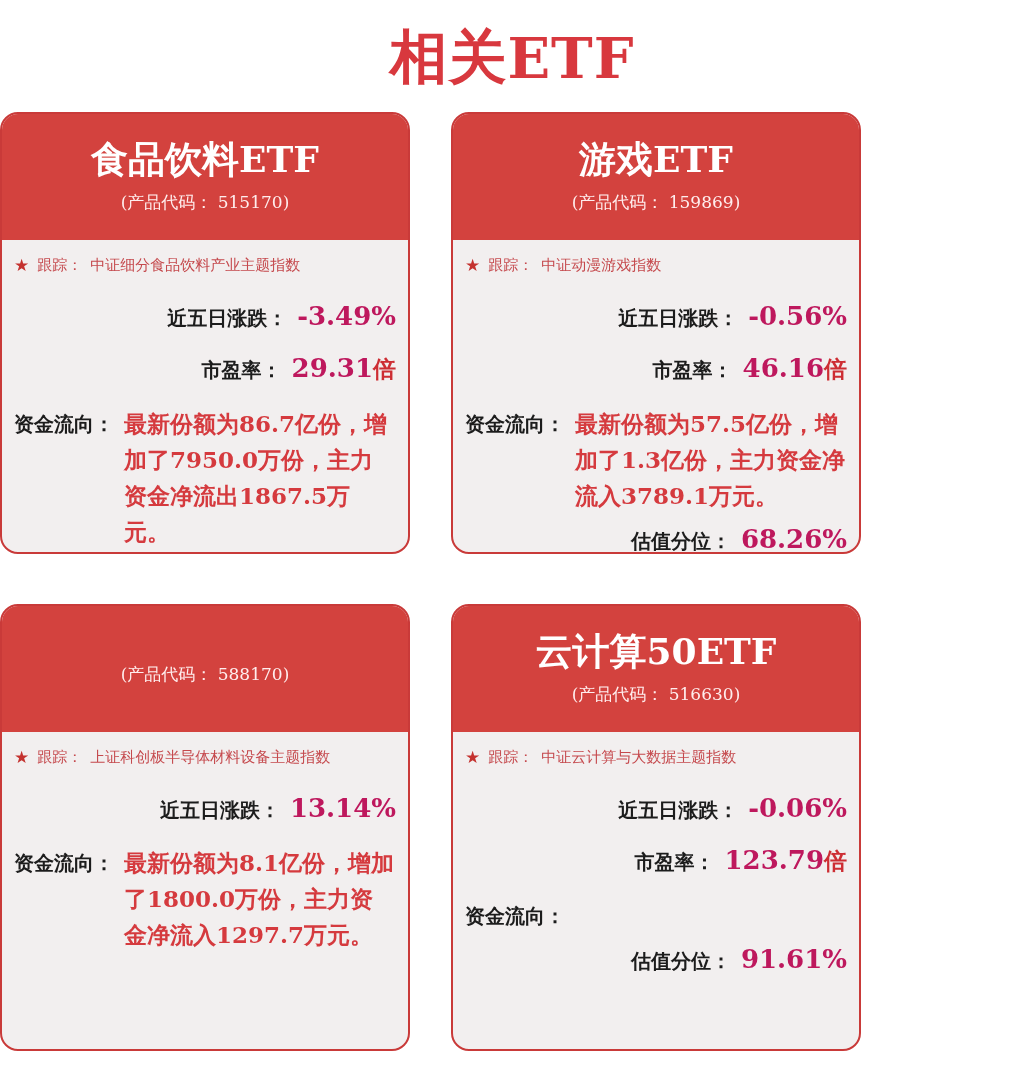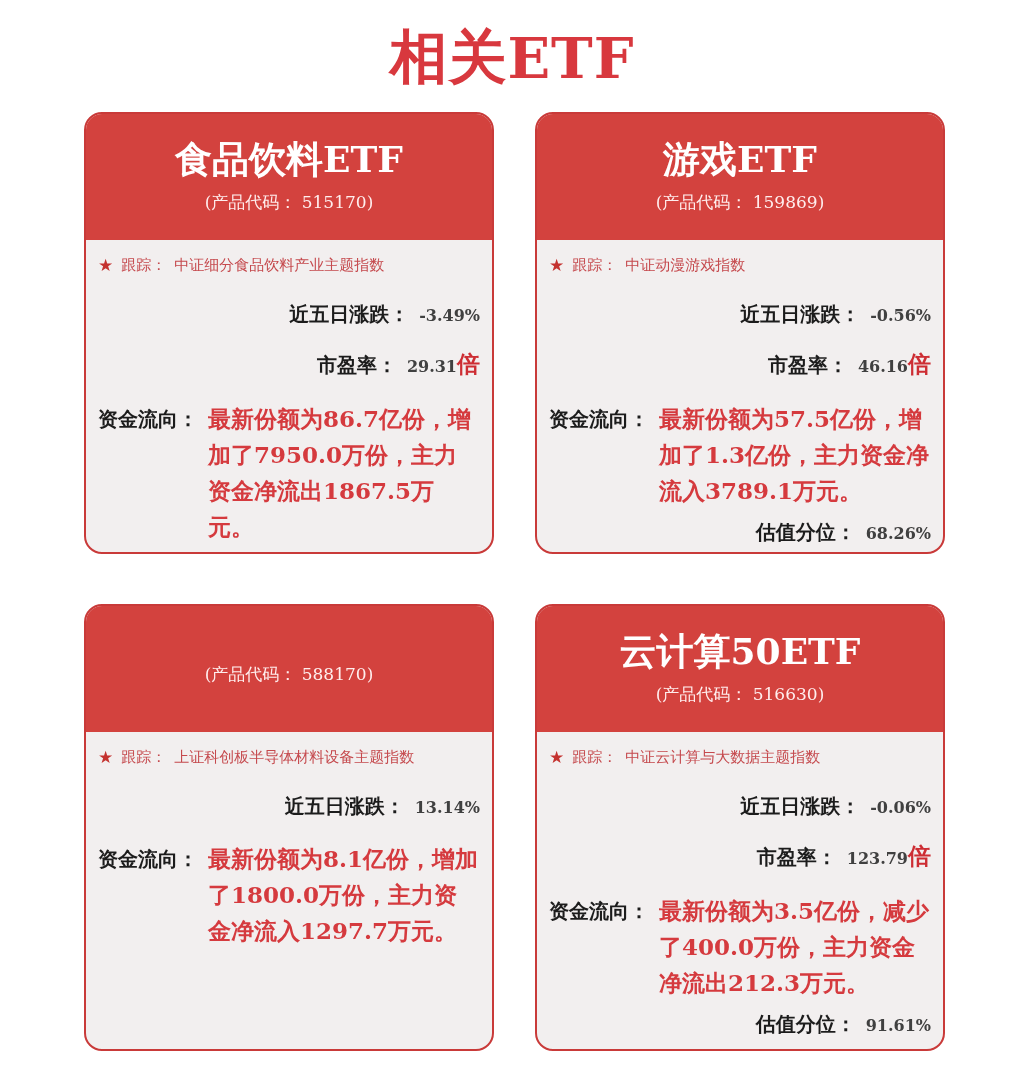--- a/index.html
+++ b/index.html
@@ -34,21 +34,20 @@
     font-weight: 900;
     font-family: "Liberation Sans", sans-serif;
   }
   .page-title .en {
     font-size: 56px;
     font-weight: 700;
     font-family: "DejaVu Serif", "Liberation Serif", serif;
   }
   
   .grid {
-    margin-left: 84px;
     width: 861px;
     display: grid;
     grid-template-columns: 410px 410px;
     grid-template-rows: 442px 447px;
     column-gap: 41px;
     row-gap: 50px;
   }
   .card {
     border: 2px solid #c93a39;
     border-radius: 18px;
@@ -118,23 +117,23 @@
   }
   .field-label {
     color: #1c1c1c;
     font-weight: 700;
     font-size: 20px;
     margin-right: 10px;
     flex: 0 0 auto;
     white-space: nowrap;
   }
   .field-value {
-    color: #404040;
-    font-weight: 700;
-    font-size: 16px;
+    color: #be185d;
+    font-weight: 700;
+    font-size: 26px;
     font-family: "DejaVu Serif", "Liberation Serif", serif;
   }
   .pe-unit {
     color: #cd2d33;
     font-weight: 900;
     font-size: 23px;
     font-family: "Liberation Sans", sans-serif;
   }
   .flow-row {
     display: flex;
@@ -264,21 +263,20 @@
           <span class="field-label">近五日涨跌：</span>
           <span class="field-value">-0.06%</span>
         </div>
         <div class="field-row">
           <span class="field-label">市盈率：</span>
           <span class="field-value">123.79</span>
             <span class="pe-unit">倍</span>
         </div>
         <div class="flow-row">
           <span class="field-label">资金流向：</span>
-          <span class="flow-text">最新份额为3.5亿份，减少了400.0万份，主力资金净流出212.3万元。</span>
         </div>
         <div class="field-row">
           <span class="field-label">估值分位：</span>
           <span class="field-value">91.61%</span>
         </div>
       </div>
     </div>
 
   </div>
 </div>

